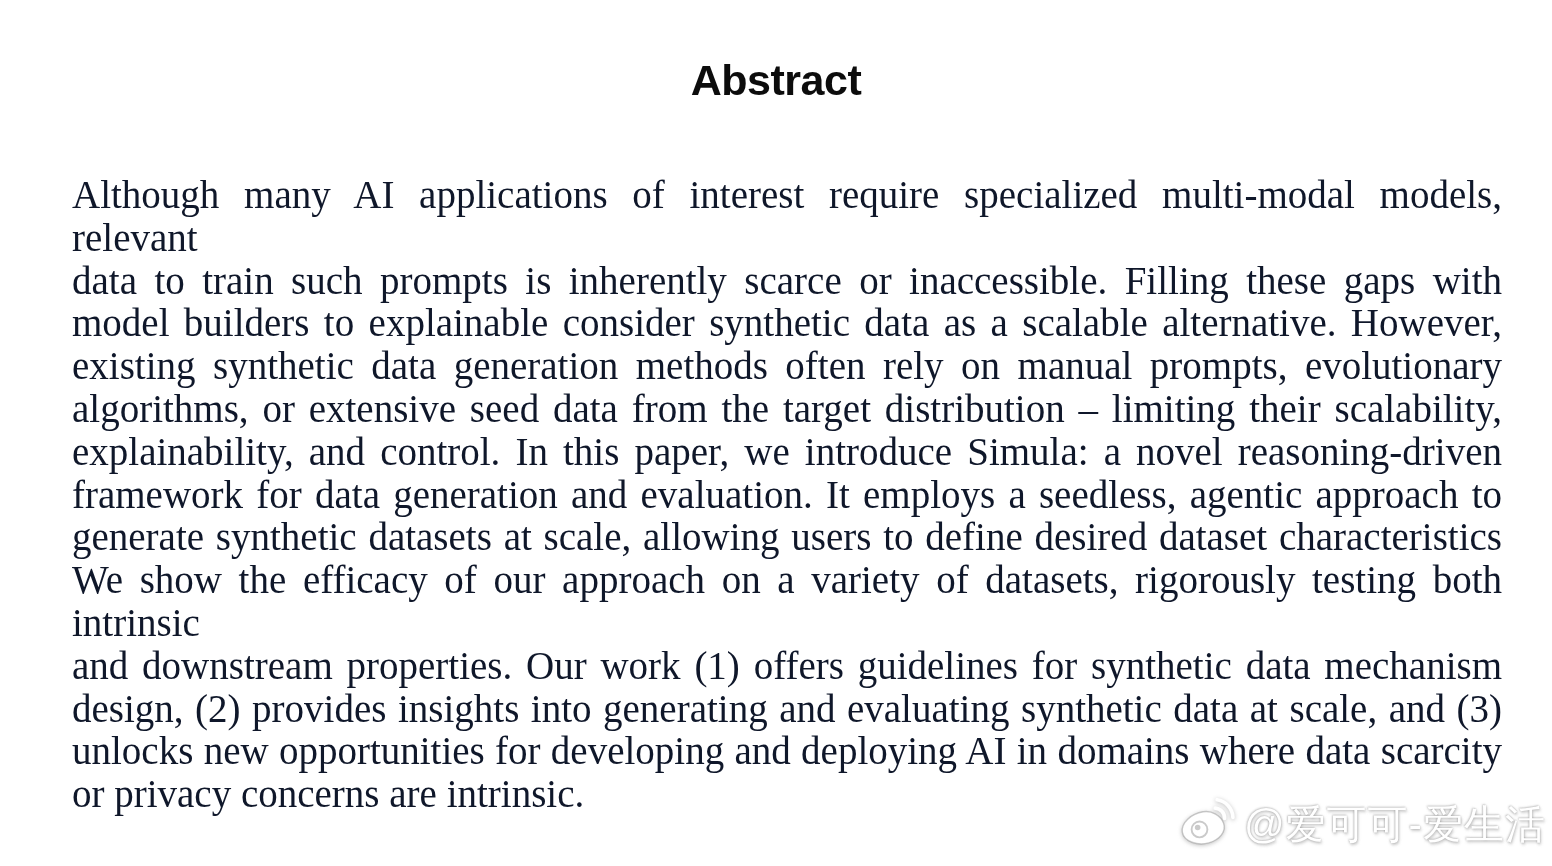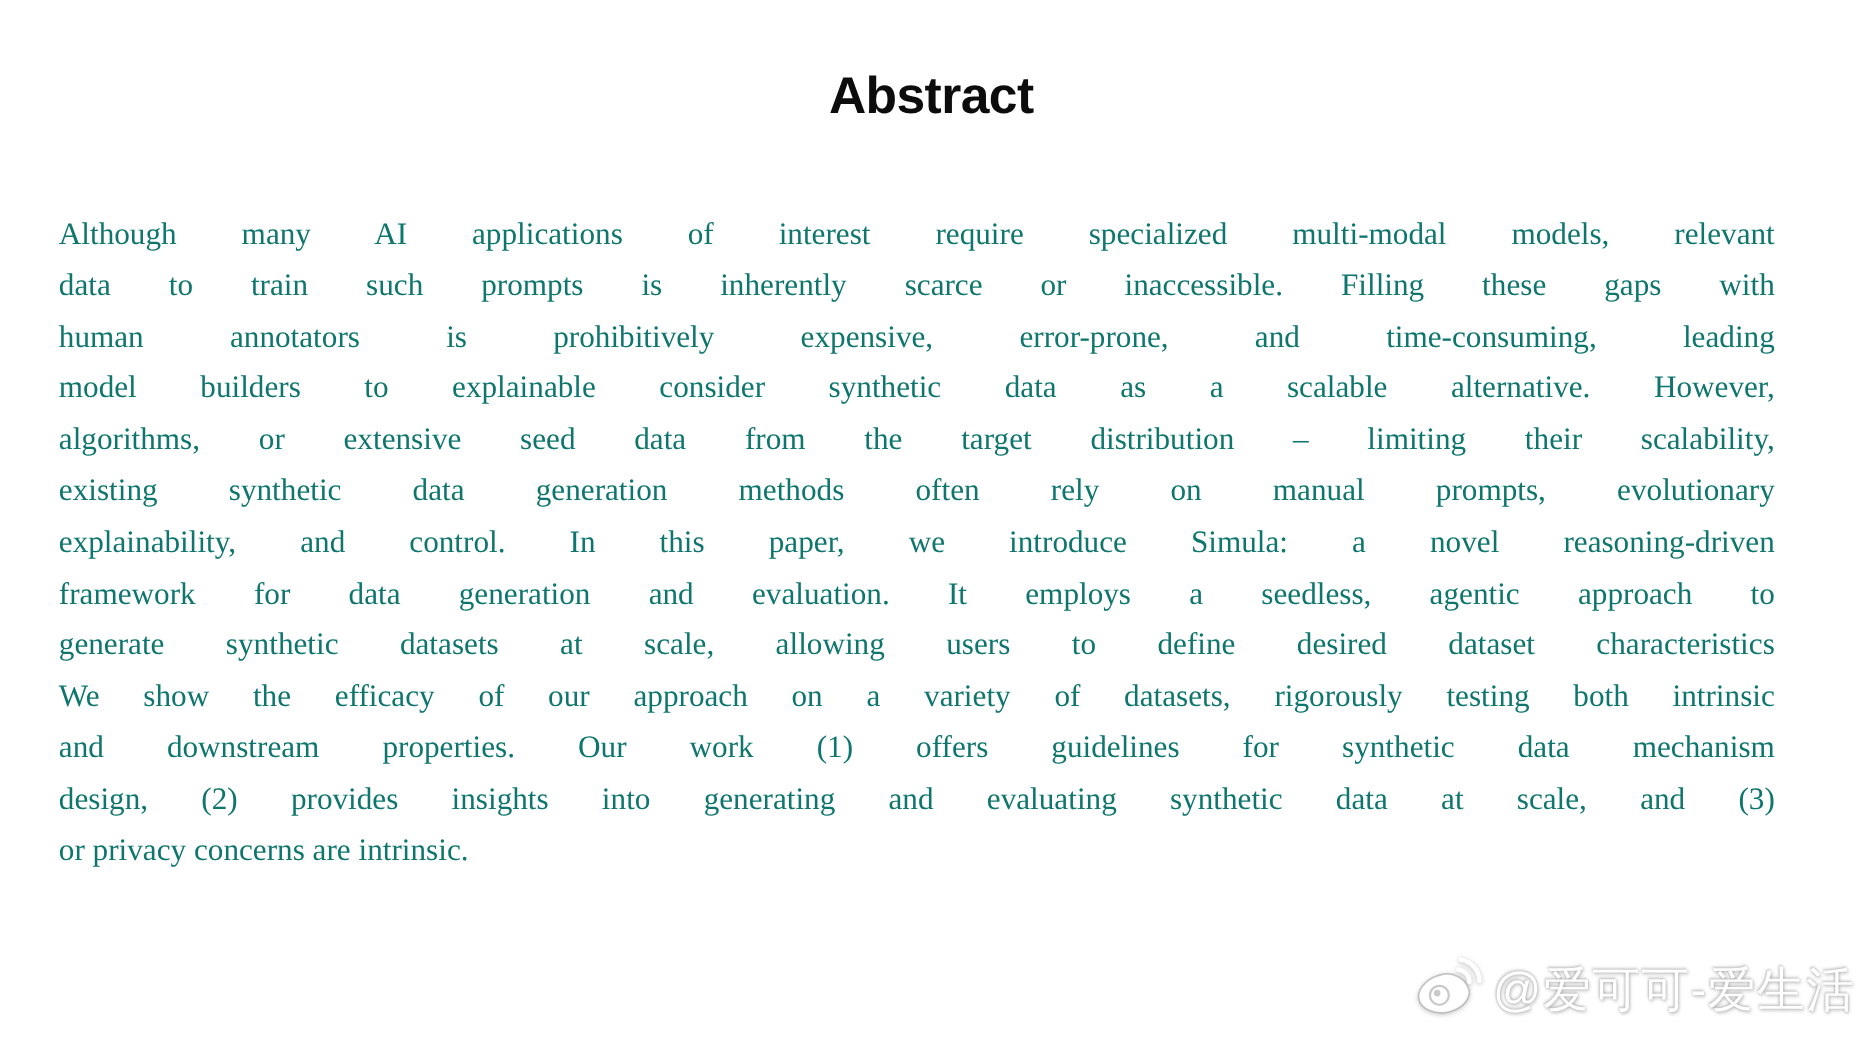--- a/index.html
+++ b/index.html
@@ -20,25 +20,25 @@
     top: 56px; left: 0; right: 0;
     text-align: center;
     font-family: "Liberation Sans", "DejaVu Sans", sans-serif;
     font-weight: 700;
     font-size: 43px;
     letter-spacing: -0.5px;
     color: #0c0c0c;
   }
   .abstract-body {
     position: absolute;
-    top: 174px; left: 49px;
+    top: 174px; left: 72px;
     width: 1430px;
-    font-size: 26px;
+    font-size: 39px;
     line-height: 42.8px;
-    color: #0f766e;
+    color: #0f172a;
   }
   .abstract-line {
     text-align: justify;
     text-align-last: justify;
     white-space: normal;
   }
   .abstract-line.last {
     text-align-last: left;
   }
   .watermark {
@@ -70,30 +70,30 @@
 </head>
 <body>
 
 <div class="page">
 
   <h1 class="abstract-heading">Abstract</h1>
 
   <div class="abstract-body">
       <div class="abstract-line">Although many AI applications of interest require specialized multi-modal models, relevant</div>
       <div class="abstract-line">data to train such prompts is inherently scarce or inaccessible.  Filling these gaps with</div>
-      <div class="abstract-line">human annotators is prohibitively expensive, error-prone, and time-consuming, leading</div>
       <div class="abstract-line">model builders to explainable consider synthetic data as a scalable alternative.  However,</div>
+      <div class="abstract-line">existing synthetic data generation methods often rely on manual prompts, evolutionary</div>
       <div class="abstract-line">algorithms, or extensive seed data from the target distribution – limiting their scalability,</div>
-      <div class="abstract-line">existing synthetic data generation methods often rely on manual prompts, evolutionary</div>
       <div class="abstract-line">explainability, and control.  In this paper, we introduce Simula:  a novel reasoning-driven</div>
       <div class="abstract-line">framework for data generation and evaluation.  It employs a seedless, agentic approach to</div>
       <div class="abstract-line">generate synthetic datasets at scale, allowing users to define desired dataset characteristics</div>
       <div class="abstract-line">We show the efficacy of our approach on a variety of datasets, rigorously testing both intrinsic</div>
       <div class="abstract-line">and downstream properties.  Our work (1) offers guidelines for synthetic data mechanism</div>
       <div class="abstract-line">design, (2) provides insights into generating and evaluating synthetic data at scale, and (3)</div>
+      <div class="abstract-line">unlocks new opportunities for developing and deploying AI in domains where data scarcity</div>
       <div class="abstract-line last">or privacy concerns are intrinsic.</div>
     </div>
 
   <div class="watermark">
     <span>
       <svg class="watermark-icon" viewBox="0 0 64 56" xmlns="http://www.w3.org/2000/svg">
 
         <path d="M29 17 C16 19 5 29 6.5 39 C8 49 23 54 35 50.5 C47 47 54 38 51 29.5 C48 21 38 15.5 29 17 Z" fill="#ffffff" stroke="rgba(140,140,140,0.45)" stroke-width="1.5"></path>
 
         <circle cx="25" cy="36" r="8.5" fill="none" stroke="rgba(150,150,150,0.5)" stroke-width="2"></circle>

